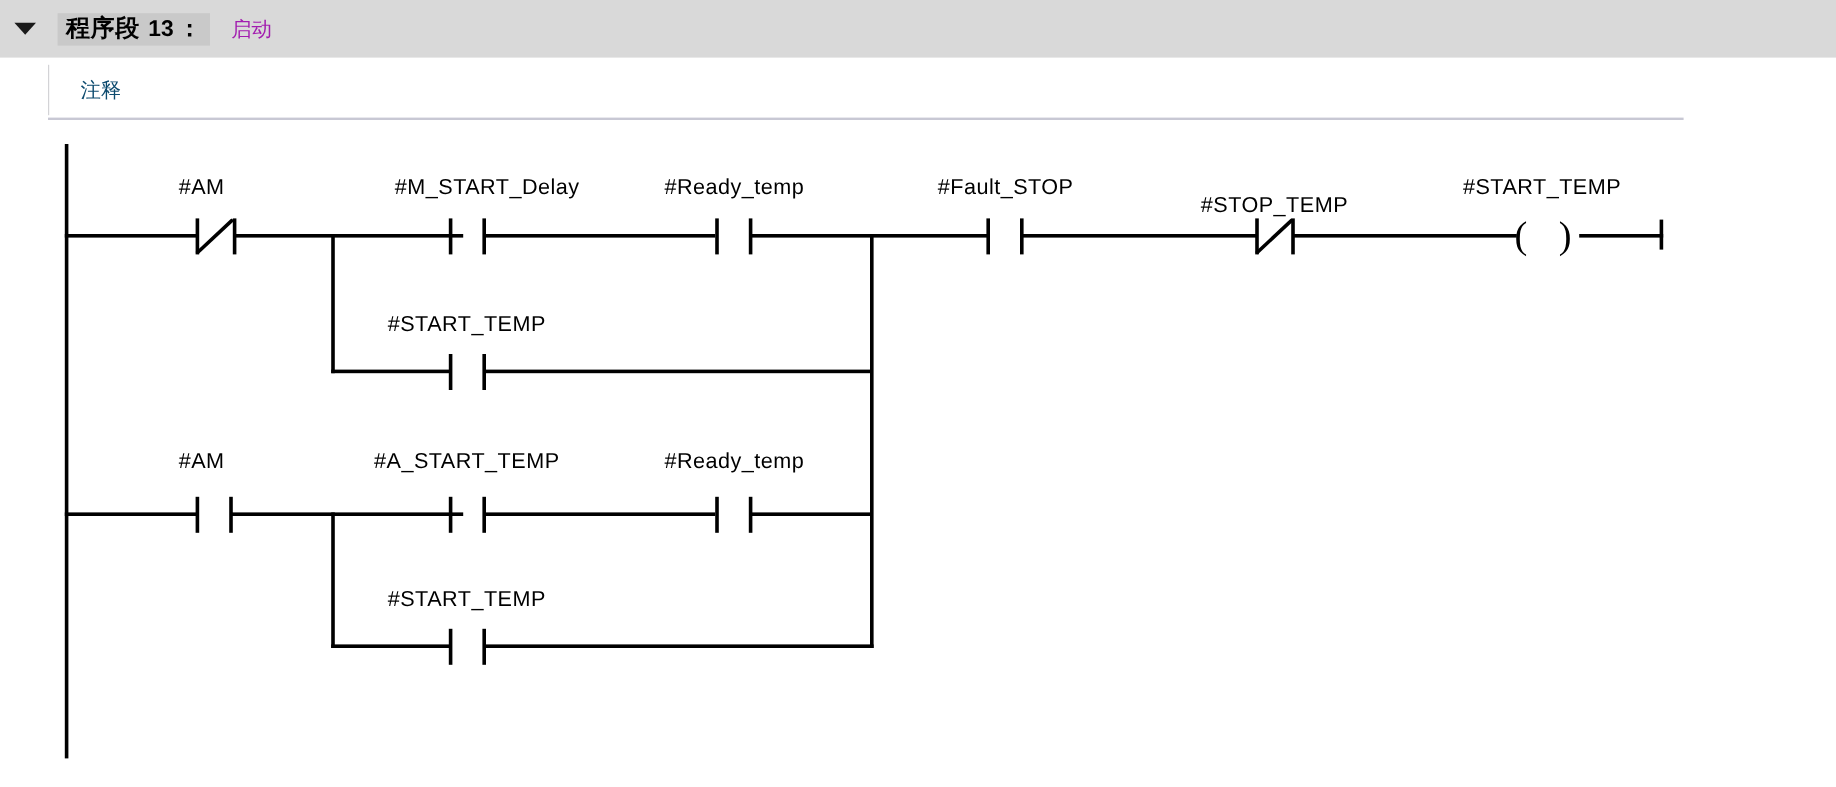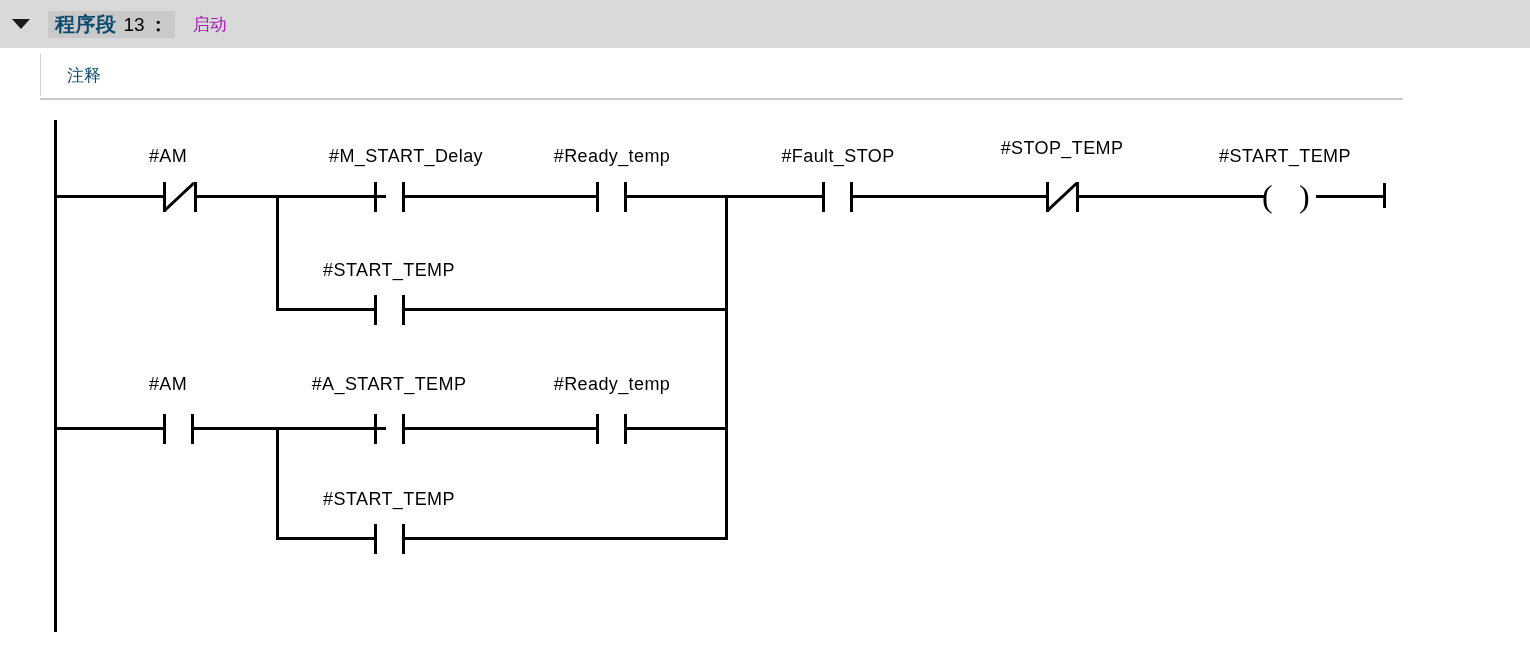--- a/index.html
+++ b/index.html
@@ -41,26 +41,26 @@
     background: #c9c9c9;
     padding: 3px 7px 4px 7px;
     display: flex;
     align-items: baseline;
     gap: 7px;
     line-height: 1;
   }
   .network-label {
     font-size: 20px;
     font-weight: bold;
-    color: #0c4a6e;
+    color: #000000;
     letter-spacing: 0.5px;
   }
   .network-number {
     font-size: 19px;
-    font-weight: normal;
+    font-weight: bold;
     color: #000000;
   }
   .network-colon {
     font-size: 19px;
     font-weight: bold;
     color: #000000;
     margin-left: -3px;
   }
   .network-name {
     font-size: 17px;
@@ -195,21 +195,21 @@
   <div class="operand-label" style="left:612px; top:146px;">#Ready_temp</div>
   <div class="bar" style="left:596px; top:182px;"></div>
   <div class="bar" style="left:624px; top:182px;"></div>
   <div class="wire-h" style="left:626px; top:195px; width:197px;"></div>
 
   <div class="operand-label" style="left:838px; top:146px;">#Fault_STOP</div>
   <div class="bar" style="left:822px; top:182px;"></div>
   <div class="bar" style="left:850px; top:182px;"></div>
   <div class="wire-h" style="left:852px; top:195px; width:195px;"></div>
 
-  <div class="operand-label" style="left:1062px; top:138px;">#STOP_TEMP</div>
+  <div class="operand-label" style="left:1062px; top:161px;">#STOP_TEMP</div>
   <div class="bar" style="left:1046px; top:182px;"></div>
   <div class="slash" style="left:1045px; top:182px;">
     <svg width="34" height="30" viewBox="0 0 34 30">
         <line x1="2" y1="29" x2="32" y2="1" stroke="#000" stroke-width="3"></line>
       </svg>
   </div>
   <div class="bar" style="left:1076px; top:182px;"></div>
   <div class="wire-h" style="left:1078px; top:195px; width:186px;"></div>
 
   <div class="operand-label" style="left:1285px; top:146px;">#START_TEMP</div>

